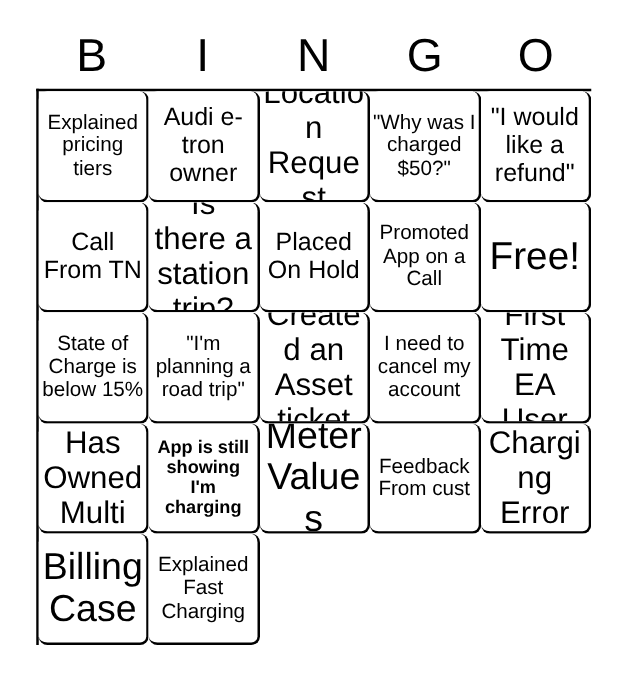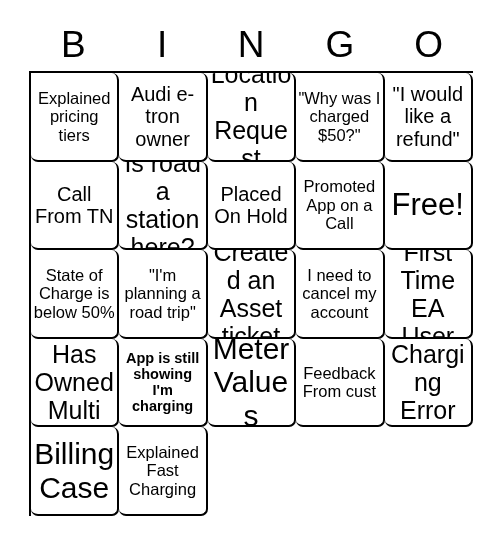--- a/index.html
+++ b/index.html
@@ -112,33 +112,33 @@
       <div class="cell sz-s">
         <span class="cell-text">"Why was I charged $50?"</span>
       </div>
       <div class="cell sz-l">
         <span class="cell-text">"I would like a refund"</span>
       </div>
       <div class="cell sz-l">
         <span class="cell-text">Call From TN</span>
       </div>
       <div class="cell sz-m">
-        <span class="cell-text">Is road a station here?</span>
+        <span class="cell-text">Is there a station trip?</span>
       </div>
       <div class="cell sz-l">
         <span class="cell-text">Placed On Hold</span>
       </div>
       <div class="cell sz-s">
         <span class="cell-text">Promoted App on a Call</span>
       </div>
       <div class="cell sz-xxl">
         <span class="cell-text">Free!</span>
       </div>
       <div class="cell sz-s">
-        <span class="cell-text">State of Charge is below 50%</span>
+        <span class="cell-text">State of Charge is below 15%</span>
       </div>
       <div class="cell sz-s">
         <span class="cell-text">"I'm planning a road trip"</span>
       </div>
       <div class="cell sz-m">
         <span class="cell-text">Created an Asset ticket</span>
       </div>
       <div class="cell sz-s">
         <span class="cell-text">I need to cancel my account</span>
       </div>

